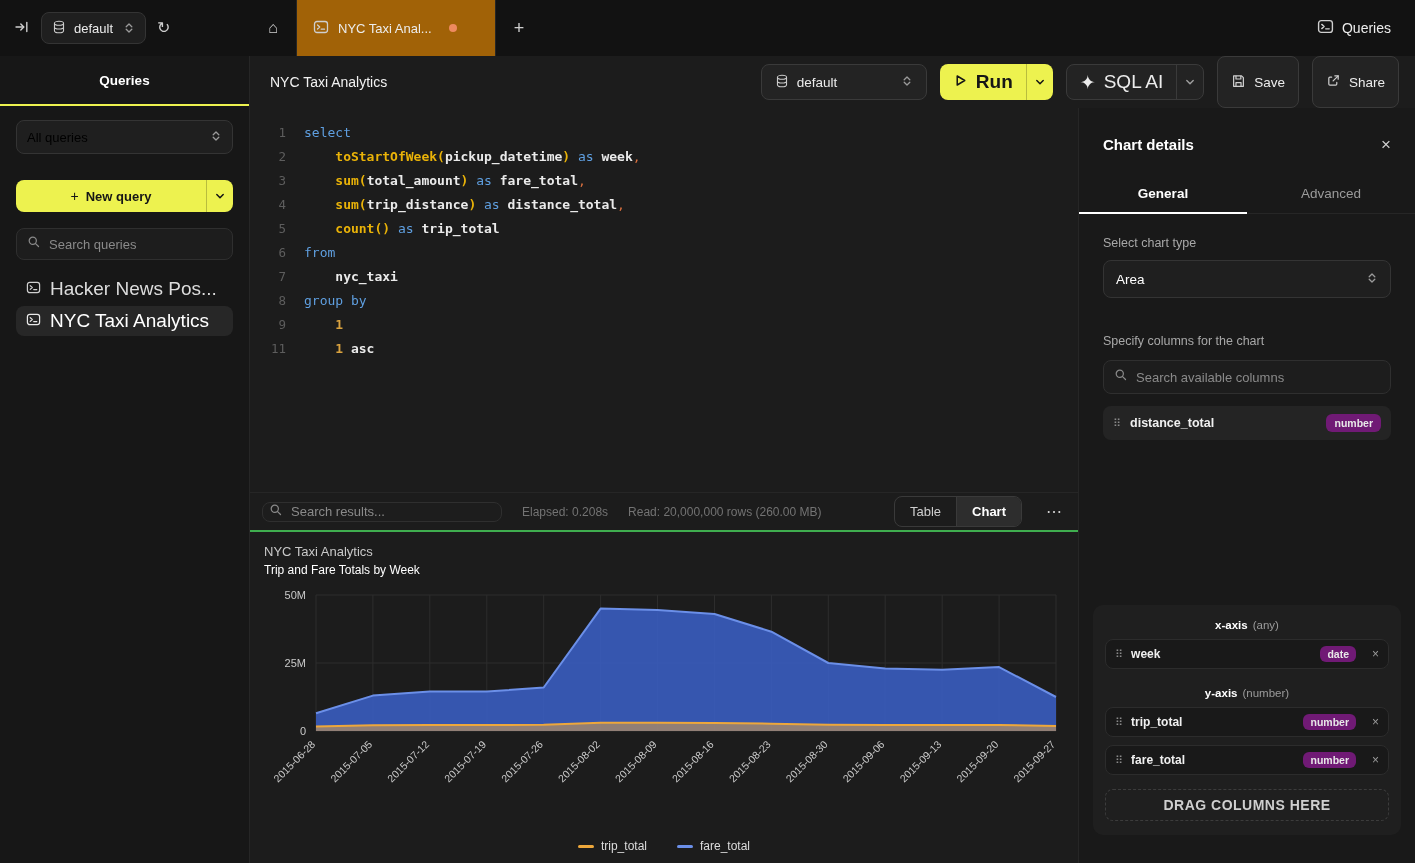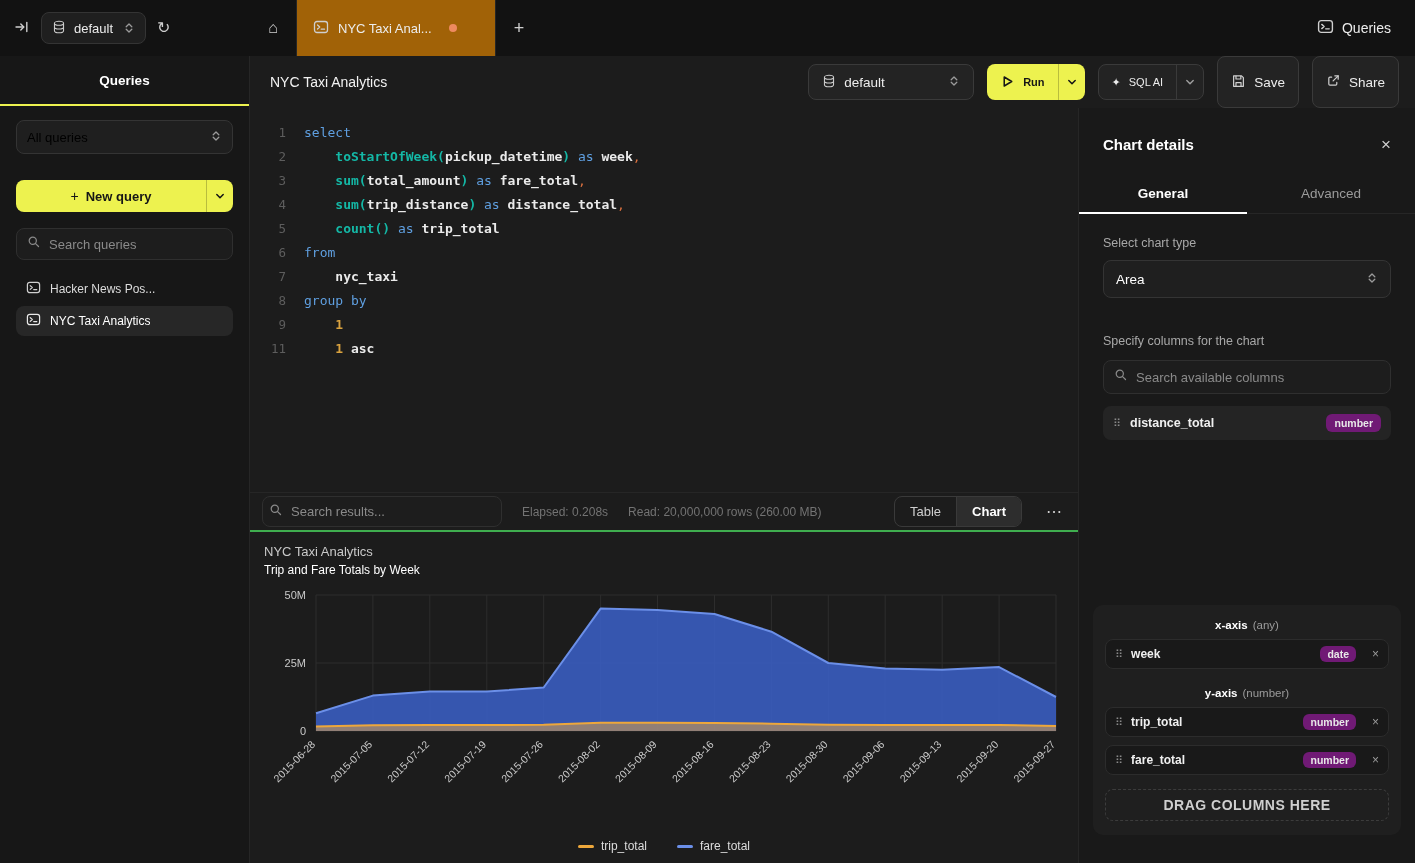--- a/index.html
+++ b/index.html
@@ -42,53 +42,53 @@
   .new-query { margin-top:26px; display:flex; align-items:stretch; height:32px; border-radius:8px; overflow:hidden; background:#edf24f; color:#161616; border:none; padding:0; }
   .new-query-main { flex:1; display:flex; align-items:center; justify-content:center; gap:7px; font-weight:700; font-size:13px; }
   .nq-plus { font-size:14px; font-weight:400; }
   .split-divider-dark { width:1px; background:rgba(0,0,0,0.22); }
   .new-query-chev { width:26px; display:flex; align-items:center; justify-content:center; }
   .search-box { display:flex; align-items:center; gap:8px; background:#1d1d1d; border:1px solid #2f2f2f; border-radius:8px; padding:0 10px; }
   .side-search { margin-top:16px; height:32px; }
   .search-box input { flex:1; background:transparent; border:none; outline:none; color:#e8e8e8; font-size:13px; min-width:0; }
   .search-box input::placeholder { color:#8a8a8a; }
   .query-list { margin-top:14px; display:flex; flex-direction:column; gap:2px; }
-  .query-item { display:flex; align-items:center; gap:9px; height:30px; padding:0 10px; border-radius:8px; font-size:12px; color:#dcdcdc; background:none; border:none; text-align:left; }
+  .query-item { display:flex; align-items:center; gap:9px; height:30px; padding:0 10px; border-radius:8px; font-size:19px; color:#dcdcdc; background:none; border:none; text-align:left; }
   .query-item.selected { background:#272727; color:#fff; }
   .query-item span.lbl { white-space:nowrap; overflow:hidden; text-overflow:ellipsis; }
 
   
   .main-header { flex:0 0 52px; display:flex; align-items:center; padding:0 16px 0 20px; gap:13px; }
   .mh-title { font-size:14px; color:#f2f2f2; margin-right:auto; }
   .btn-dark { display:flex; align-items:center; gap:8px; background:#232323; border:1px solid #3a3a3a; border-radius:8px; height:52px; padding:0 13px; font-size:13.5px; color:#ececec; }
   .split-btn { display:flex; align-items:stretch; border-radius:8px; overflow:hidden; height:36px; padding:0; border:none; }
   .split-btn.dark { background:#232323; border:1px solid #3a3a3a; }
   .split-btn.yellow { background:#edf24f; color:#161616; }
-  .split-main { display:flex; align-items:center; gap:8px; padding:0 13px; font-size:11px; }
+  .split-main { display:flex; align-items:center; gap:8px; padding:0 13px; font-size:19px; }
   .split-btn.yellow .split-main { font-weight:700; color:#161616; }
   .split-divider-grey { width:1px; background:#3a3a3a; }
   .split-chev { width:26px; display:flex; align-items:center; justify-content:center; }
   .hdr-select { height:36px; min-width:166px; justify-content:space-between; }
   .hdr-select .mid { flex:1; text-align:left; }
 
   
   .editor { flex:1; padding:12px 0; overflow:hidden; font-family:"DejaVu Sans Mono", monospace; }
   .code-line { display:flex; height:24px; align-items:center; font-size:13px; }
   .line-no { width:36px; flex:0 0 36px; text-align:right; margin-right:18px; color:#5d5d5d; font-size:12.5px; }
   .code { white-space:pre; }
   .tok-kw { color:#5f9fe0; }
-  .tok-fn { color:#14b8a6; font-weight:700;margin-top:28px; }
+  .tok-fn { color:#eab308; font-weight:700;margin-top:28px; }
   .tok-id { color:#eaeaea; font-weight:700; }
   .tok-num { color:#d9a23f; font-weight:700; }
   .tok-cm { color:#d9703f; }
   .tok-pl { color:#cfcfcf; }
 
   
   .results-bar { flex:0 0 38px; display:flex; align-items:center; padding:0 12px; gap:20px; border-top:1px solid #262626; }
-  .res-search { width:240px; height:31px; flex:0 0 240px;padding-left:6px; }
+  .res-search { width:240px; height:20px; flex:0 0 240px;padding-left:6px; }
   .res-meta { font-size:12px; color:#737373; white-space:nowrap; }
   .view-toggle { margin-left:auto; display:flex; align-items:stretch; height:31px; border:1px solid #3a3a3a; border-radius:8px; overflow:hidden; }
   .view-btn { padding:0 15px; display:flex; align-items:center; font-size:13px; color:#cfcfcf; background:transparent; border:none; }
   .view-btn.active { background:#2d2d2d; color:#fff; font-weight:600; border-left:1px solid #3a3a3a; }
   .more-btn { background:none; border:none; color:#cfcfcf; font-size:16px; padding:0 4px; }
 
   
   .chart-card { flex:0 0 333px; border-top:2px solid #3fae4f; padding:12px 14px 10px; display:flex; flex-direction:column; overflow:hidden; }
   .chart-title { font-size:13px; color:#c9c9c9; }
   .chart-subtitle { font-size:12px; color:#fff; margin-top:4px; }

